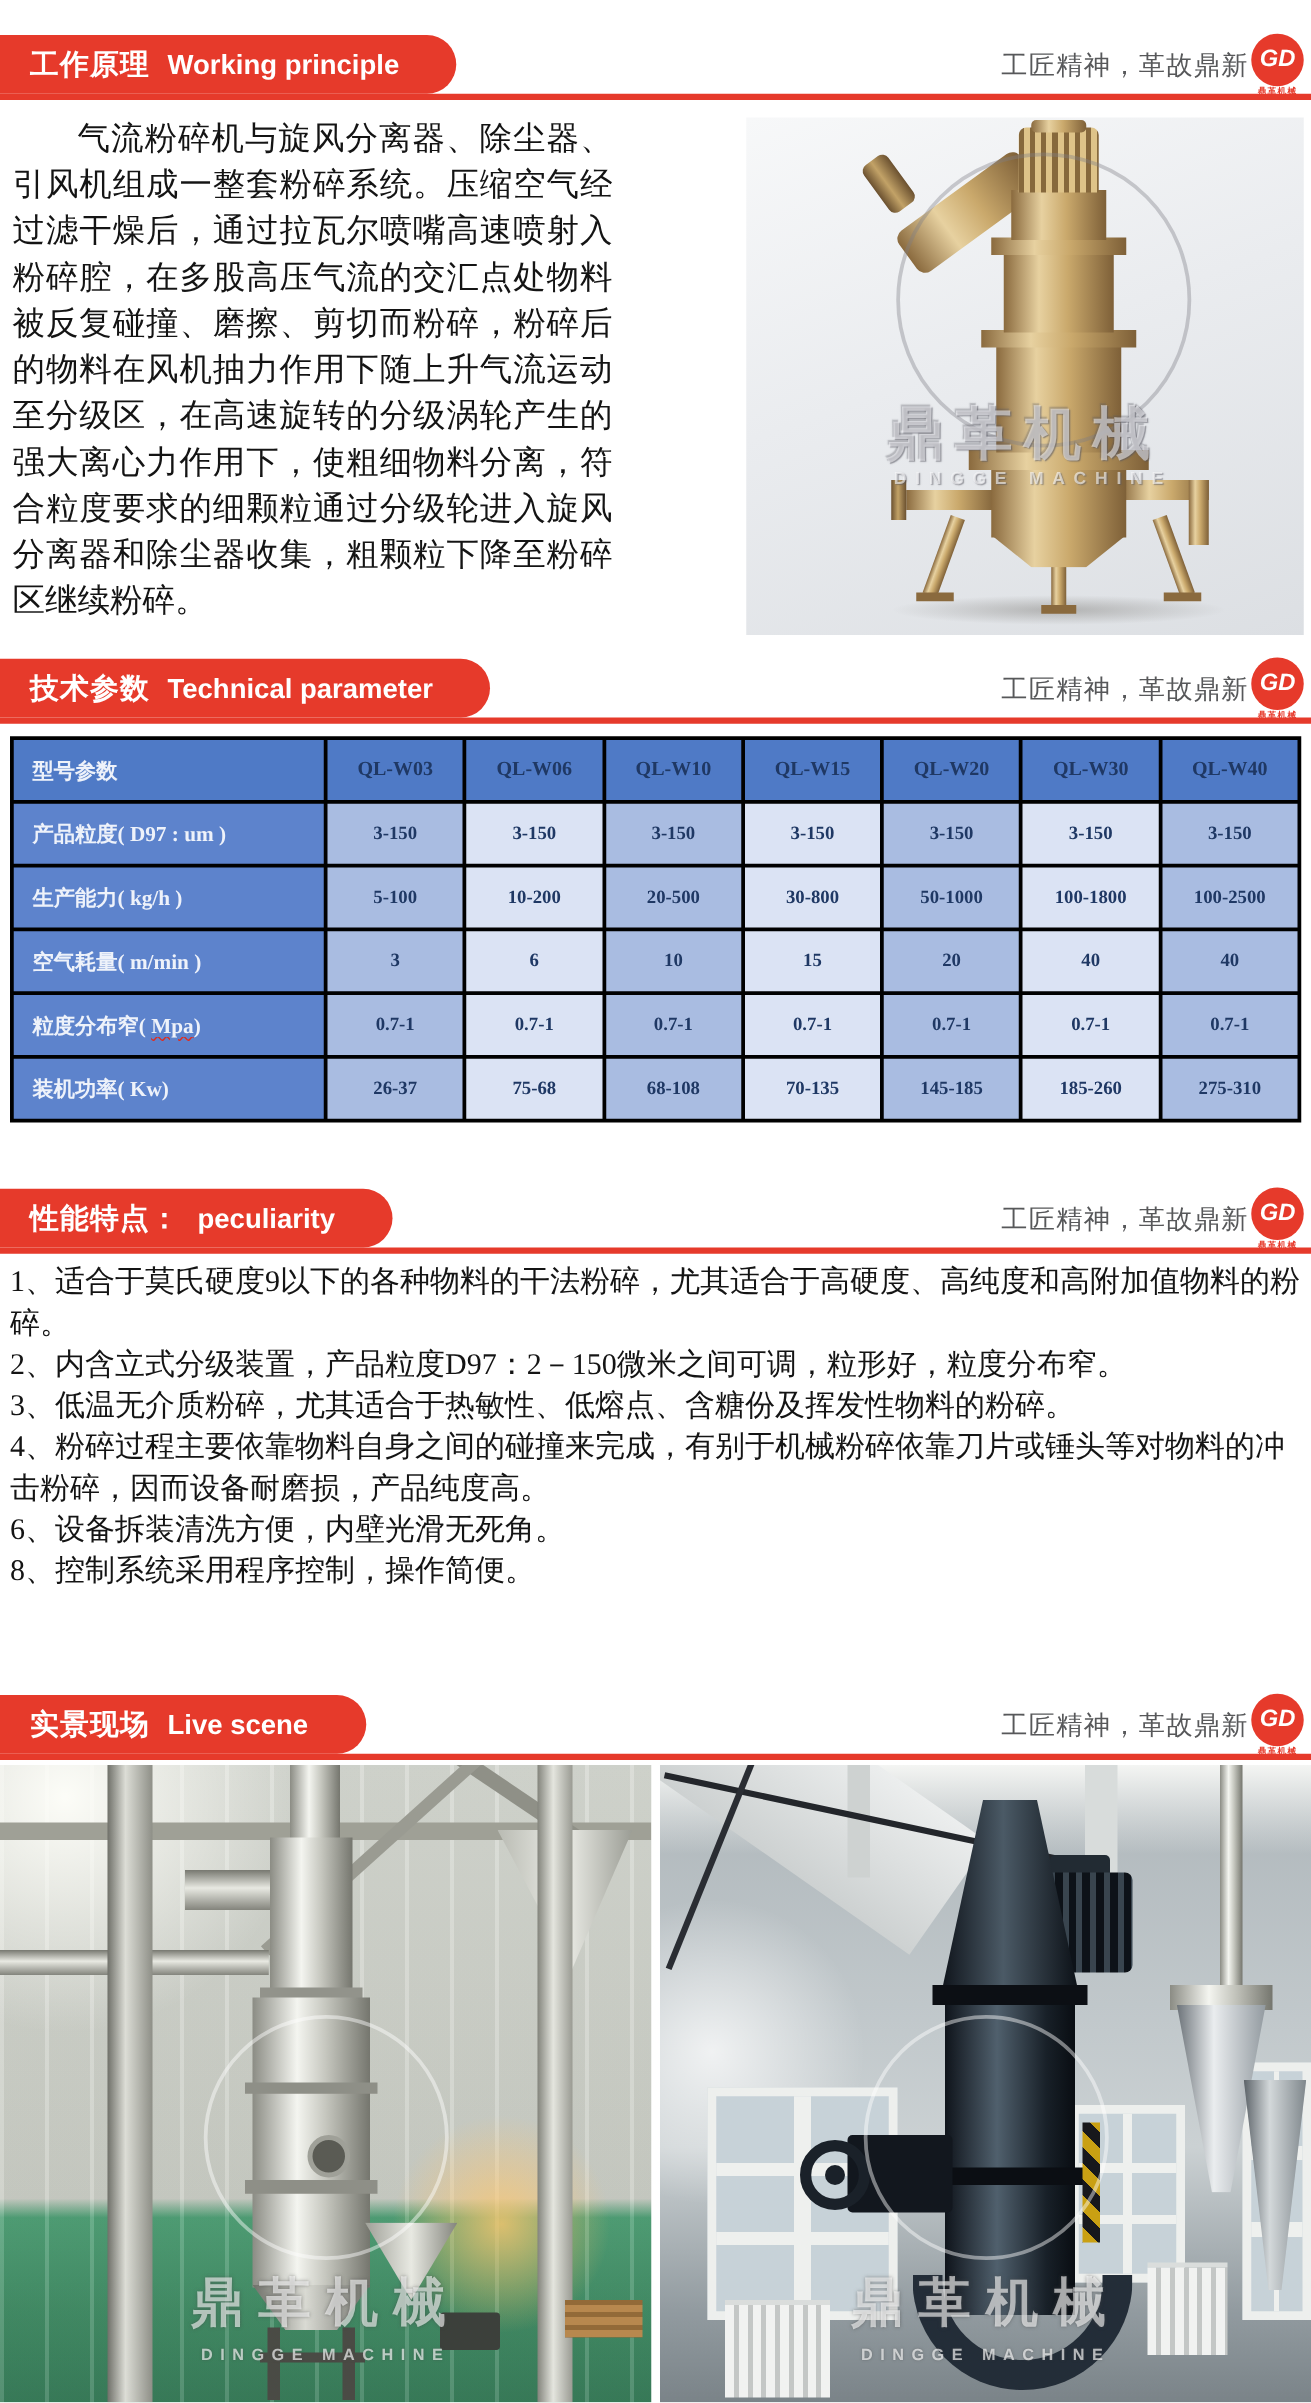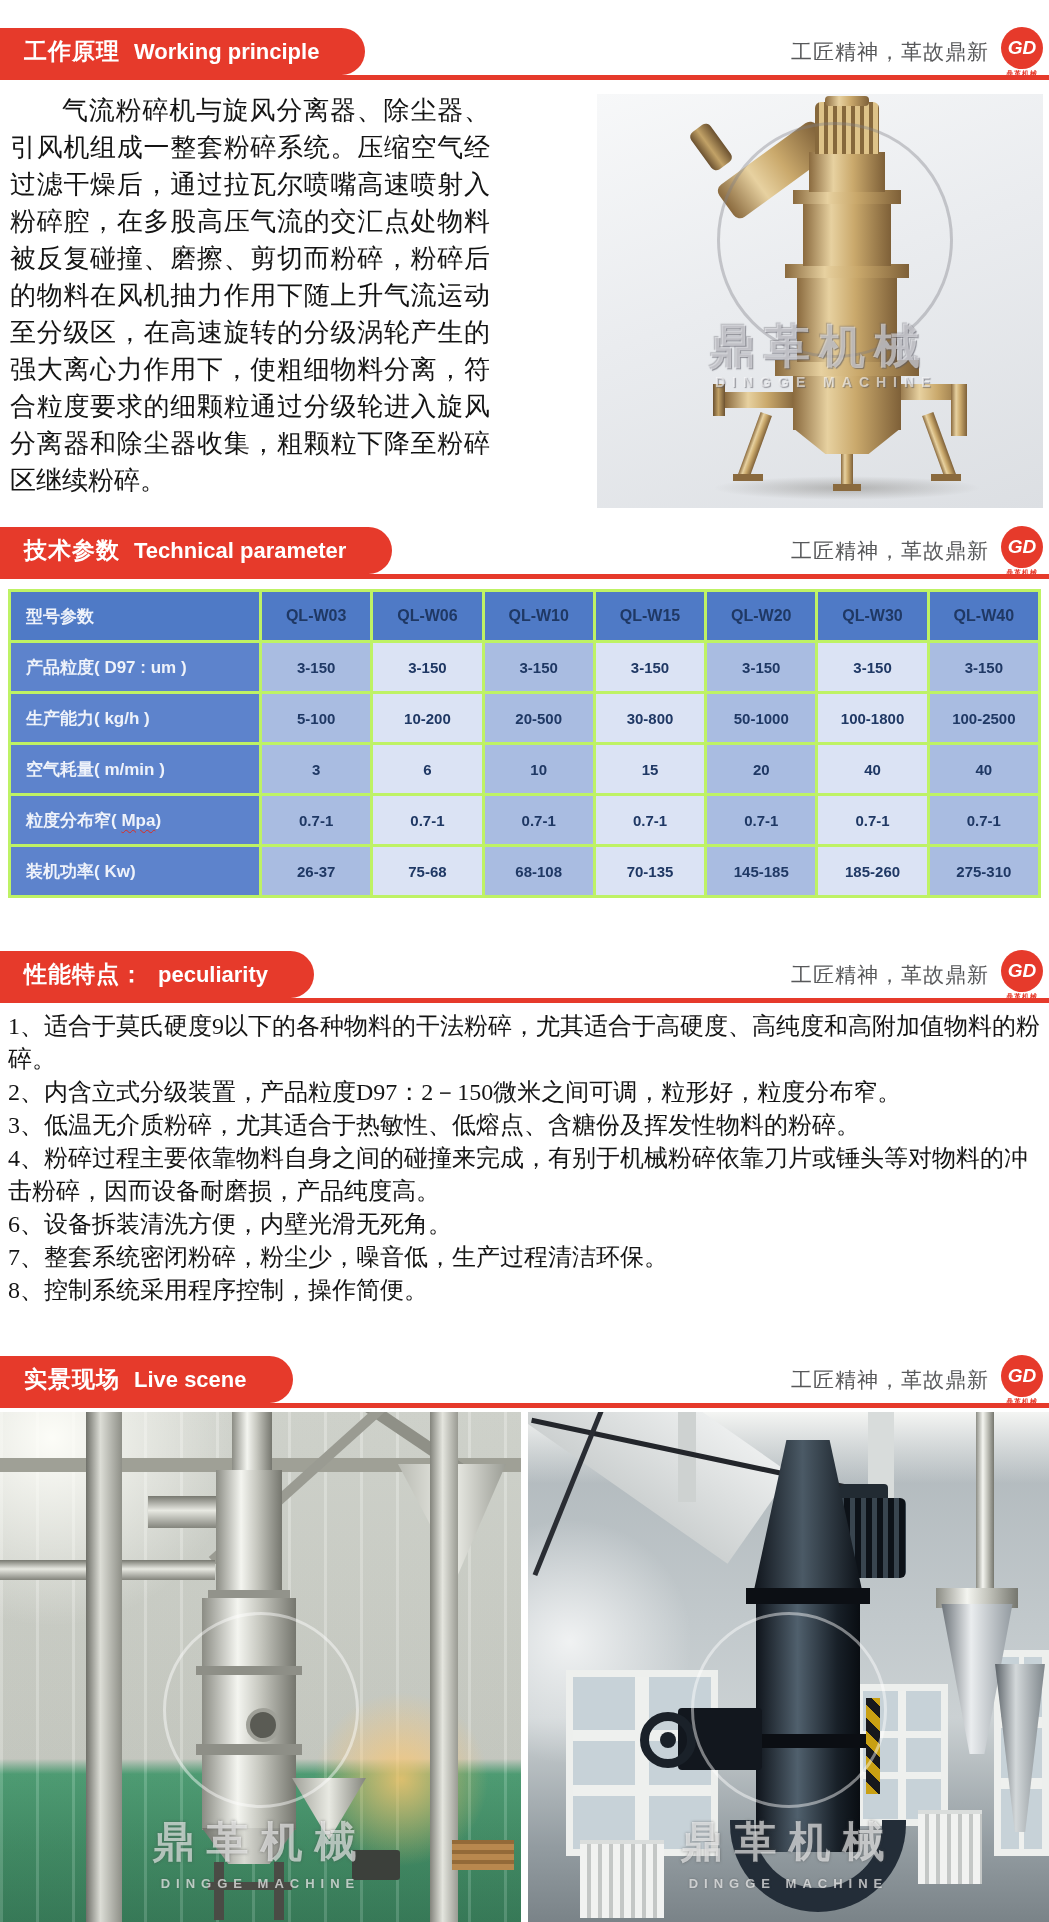--- a/index.html
+++ b/index.html
@@ -8,21 +8,21 @@
   .d{position:absolute;display:block;}
 
   
   .banner{position:absolute;left:0;width:1049px;height:52px;}
   .banner-line{position:absolute;left:0;right:0;bottom:0;height:5px;background:#e63a2b;}
   .banner-pill{position:absolute;left:0;top:0;height:47px;background:#e63a2b;
                border-radius:0 26px 26px 0;display:flex;align-items:center;
                padding:0 46px 0 24px;color:#fff;white-space:nowrap;}
   .pill-cn{font-size:23px;font-weight:bold;letter-spacing:1px;}
   .pill-en{font-size:22px;font-weight:bold;margin-left:14px;}
-  .banner-right{position:absolute;right:6px;top:0;height:47px;display:flex;align-items:center;gap:12px;}
+  .banner-right{position:absolute;right:6px;top:0;height:47px;display:flex;align-items:center;gap:2px;}
   .motto{font-size:21px;color:#57585a;letter-spacing:1px;}
   .brand-logo{display:flex;flex-direction:column;align-items:center;line-height:1;}
   .logo-circle{width:42px;height:42px;border-radius:50%;background:#e63a2b;color:#fff;
                display:flex;align-items:center;justify-content:center;
                font-style:italic;font-weight:bold;font-size:19px;}
   .logo-sub{font-size:7px;color:#e63a2b;font-weight:bold;margin-top:1px;letter-spacing:1px;}
 
   
   .principle-text{position:absolute;left:10px;top:92px;width:480px;
                   font-family:"Liberation Serif","DejaVu Serif",serif;
@@ -59,21 +59,21 @@
   .m-footC{left:236px;top:390px;width:28px;height:7px;background:#8a6a3e;}
   .pf-circle{left:120px;top:28px;width:230px;height:230px;border:3px solid rgba(125,125,135,.38);border-radius:50%;}
   .pf-cn{left:112px;top:222px;font-size:46px;font-weight:bold;letter-spacing:9px;
          color:rgba(246,246,249,.55);text-shadow:1px 1px 1px rgba(85,85,95,.6),-1px -1px 1px rgba(85,85,95,.35);
          white-space:nowrap;}
   .pf-en{left:118px;top:280px;font-size:14px;font-weight:bold;letter-spacing:7px;
          color:rgba(250,250,252,.6);text-shadow:1px 1px 1px rgba(85,85,95,.55);white-space:nowrap;}
 
   
   .spec-table{position:absolute;left:8px;top:589px;width:1033px;border-collapse:separate;
-              border-spacing:3px;table-layout:fixed;background:#bef264;}
+              border-spacing:3px;table-layout:fixed;background:#000000;font-family:Liberation Serif, serif;}
   .spec-table th,.spec-table td{height:46px;overflow:hidden;}
   .spec-table thead th{background:#4f7ac6;color:#1f3864;font-size:16px;font-weight:bold;text-align:center;}
   .spec-table thead th:first-child{width:232px;color:#eef2fa;text-align:left;padding-left:15px;font-size:17px;}
   .spec-table tbody th{background:#5d83cc;color:#eef2fa;font-size:17px;font-weight:bold;
                        text-align:left;padding-left:15px;}
   .spec-table tbody td{color:#1f3864;font-size:15px;font-weight:bold;text-align:center;}
   .spec-table tbody td:nth-child(even){background:#a9bce1;}
   .spec-table tbody td:nth-child(odd){background:#dbe3f4;}
   .wavy{text-decoration:underline wavy #e02b1d;text-decoration-thickness:1px;text-underline-offset:3px;}
 
@@ -321,21 +321,20 @@
       </span>
     </div>
   </div>
 
   <div class="features">
       <p>1、适合于莫氏硬度9以下的各种物料的干法粉碎，尤其适合于高硬度、高纯度和高附加值物料的粉碎。</p>
       <p>2、内含立式分级装置，产品粒度D97：2－150微米之间可调，粒形好，粒度分布窄。</p>
       <p>3、低温无介质粉碎，尤其适合于热敏性、低熔点、含糖份及挥发性物料的粉碎。</p>
       <p>4、粉碎过程主要依靠物料自身之间的碰撞来完成，有别于机械粉碎依靠刀片或锤头等对物料的冲击粉碎，因而设备耐磨损，产品纯度高。</p>
       <p>6、设备拆装清洗方便，内壁光滑无死角。</p>
-      <p>7、整套系统密闭粉碎，粉尘少，噪音低，生产过程清洁环保。</p>
       <p>8、控制系统采用程序控制，操作简便。</p>
     </div>
 
   <div class="banner" style="top:1356px">
     <div class="banner-line"></div>
     <div class="banner-pill">
       <span class="pill-cn">实景现场</span>
       <span class="pill-en">Live scene</span>
     </div>
     <div class="banner-right">

